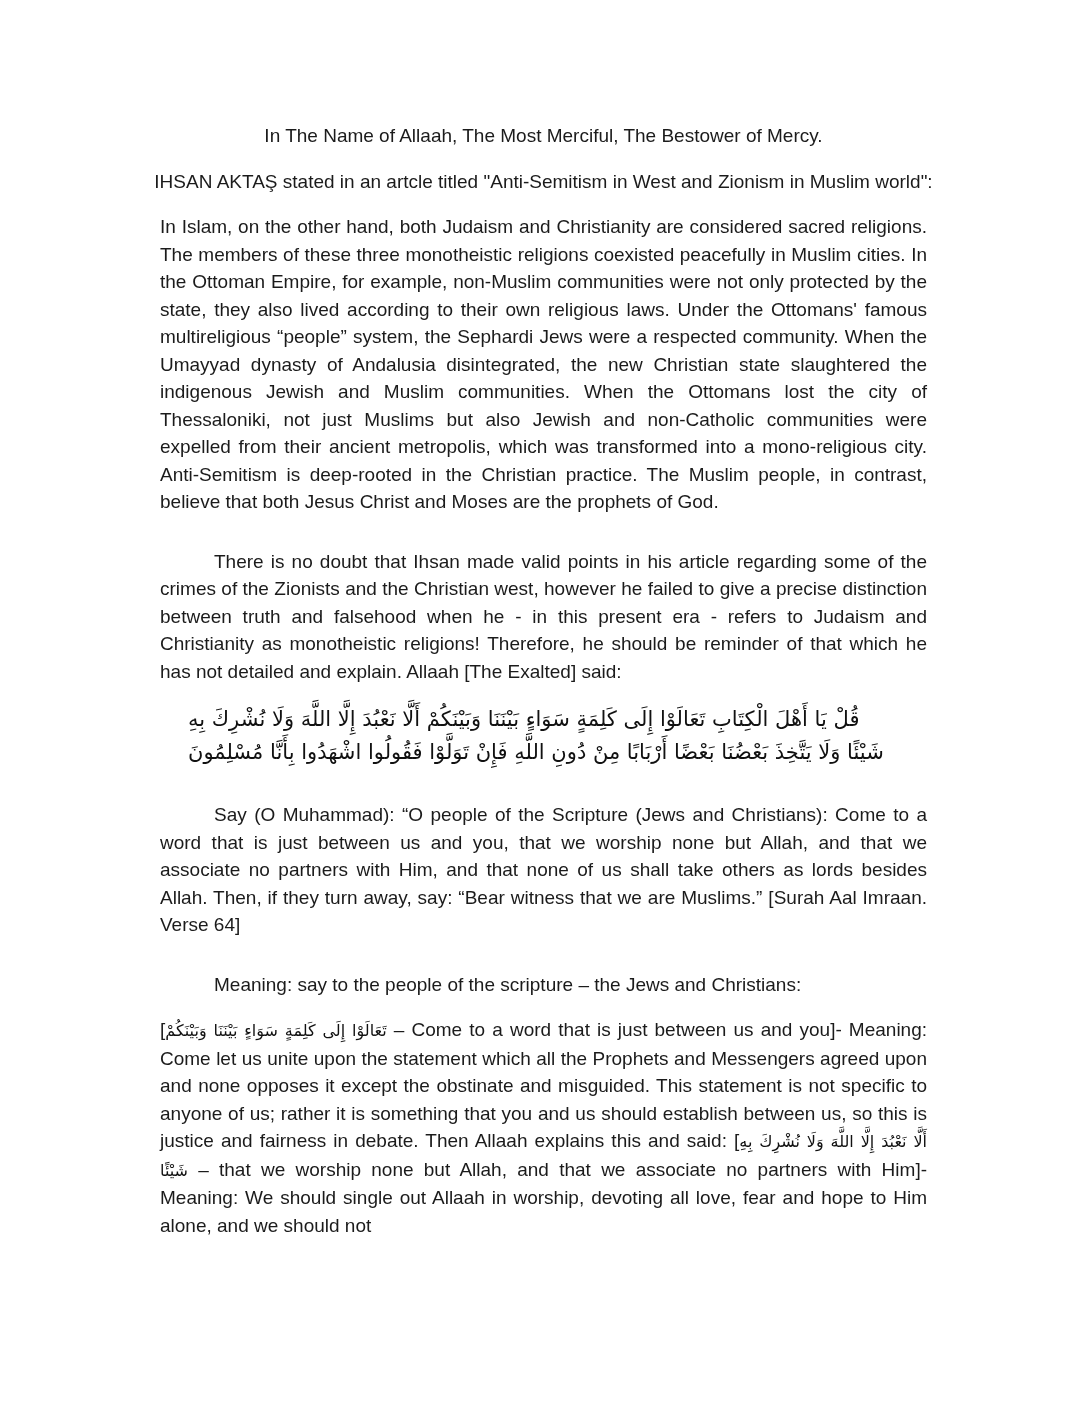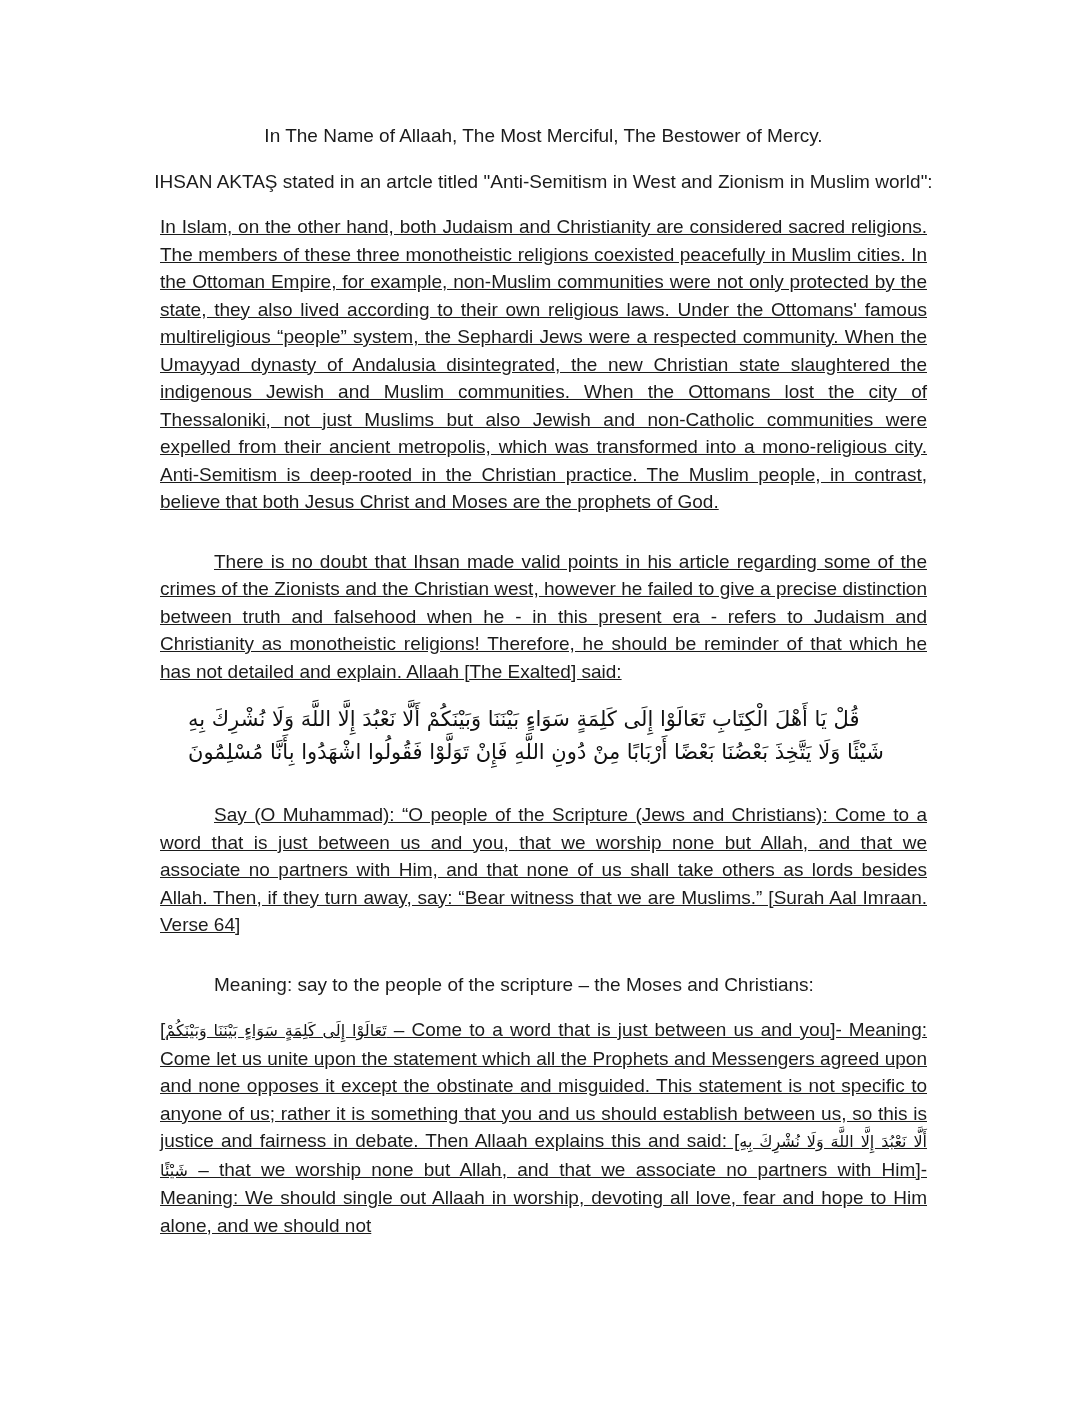--- a/index.html
+++ b/index.html
@@ -17,21 +17,21 @@
     padding: 122px 161px 40px 160px;
     font-family: "Liberation Sans", sans-serif;
     font-size: 19px;
     line-height: 27.5px;
     color: #1b1b1b;
     overflow: hidden;
   }
   p { margin: 0 0 18px 0; }
   .center { text-align: center; }
   .nowrap { white-space: nowrap; margin-left: -30px; margin-right: -30px; }
-  .justify { text-align: justify; text-decoration: underline; }
+  .justify { text-align: justify; }
   .indent { text-indent: 54px; margin-top: 32px; }
   .bold { font-weight: bold; }
   .url-para {
     text-align: left;
     letter-spacing: -0.15px;
     margin-right: -26px;
     word-break: normal;
     overflow-wrap: anywhere;
   }
   .arabic-verse {
@@ -64,17 +64,17 @@
   <p class="justify">In Islam, on the other hand, both Judaism and Christianity are considered sacred religions. The members of these three monotheistic religions coexisted peacefully in Muslim cities. In the Ottoman Empire, for example, non-Muslim communities were not only protected by the state, they also lived according to their own religious laws. Under the Ottomans' famous multireligious “people” system, the Sephardi Jews were a respected community. When the Umayyad dynasty of Andalusia disintegrated, the new Christian state slaughtered the indigenous Jewish and Muslim communities. When the Ottomans lost the city of Thessaloniki, not just Muslims but also Jewish and non-Catholic communities were expelled from their ancient metropolis, which was transformed into a mono-religious city. Anti-Semitism is deep-rooted in the Christian practice. The Muslim people, in contrast, believe that both Jesus Christ and Moses are the prophets of God.</p>
 
 
 
   <p class="justify indent">There is no doubt that Ihsan made valid points in his article regarding some of the crimes of the Zionists and the Christian west, however he failed to give a precise distinction between truth and falsehood when he - in this present era - refers to Judaism and Christianity as monotheistic religions! Therefore, he should be reminder of that which he has not detailed and explain. Allaah [The Exalted] said:</p>
 
   <p class="arabic-verse" dir="rtl" lang="ar">قُلْ يَا أَهْلَ الْكِتَابِ تَعَالَوْا إِلَى كَلِمَةٍ سَوَاءٍ بَيْنَنَا وَبَيْنَكُمْ أَلَّا نَعْبُدَ إِلَّا اللَّهَ وَلَا نُشْرِكَ بِهِ شَيْئًا وَلَا يَتَّخِذَ بَعْضُنَا بَعْضًا أَرْبَابًا مِنْ دُونِ اللَّهِ فَإِنْ تَوَلَّوْا فَقُولُوا اشْهَدُوا بِأَنَّا مُسْلِمُونَ</p>
 
   <p class="justify indent">Say (O Muhammad): “O people of the Scripture (Jews and Christians): Come to a word that is just between us and you, that we worship none but Allah, and that we associate no partners with Him, and that none of us shall take others as lords besides Allah. Then, if they turn away, say: “Bear witness that we are Muslims.” [Surah Aal Imraan. Verse 64]</p>
 
-  <p class="indent">Meaning: say to the people of the scripture – the Moses and Christians:</p>
+  <p class="indent">Meaning: say to the people of the scripture – the Jews and Christians:</p>
 
   <p class="justify"><span>[</span><span class="ar" dir="rtl" lang="ar">تَعَالَوْا إِلَى كَلِمَةٍ سَوَاءٍ بَيْنَنَا وَبَيْنَكُمْ</span><span> – Come to a word that is just between us and you]- Meaning: Come let us unite upon the statement which all the Prophets and Messengers agreed upon and none opposes it except the obstinate and misguided. This statement is not specific to anyone of us; rather it is something that you and us should establish between us, so this is justice and fairness in debate. Then Allaah explains this and said: [</span><span class="ar" dir="rtl" lang="ar">أَلَّا نَعْبُدَ إِلَّا اللَّهَ وَلَا نُشْرِكَ بِهِ شَيْئًا</span><span> – that we worship none but Allah, and that we associate no partners with Him]- Meaning: We should single out Allaah in worship, devoting all love, fear and hope to Him alone, and we should not</span></p>
 
 </div>
 
 </body></html>

